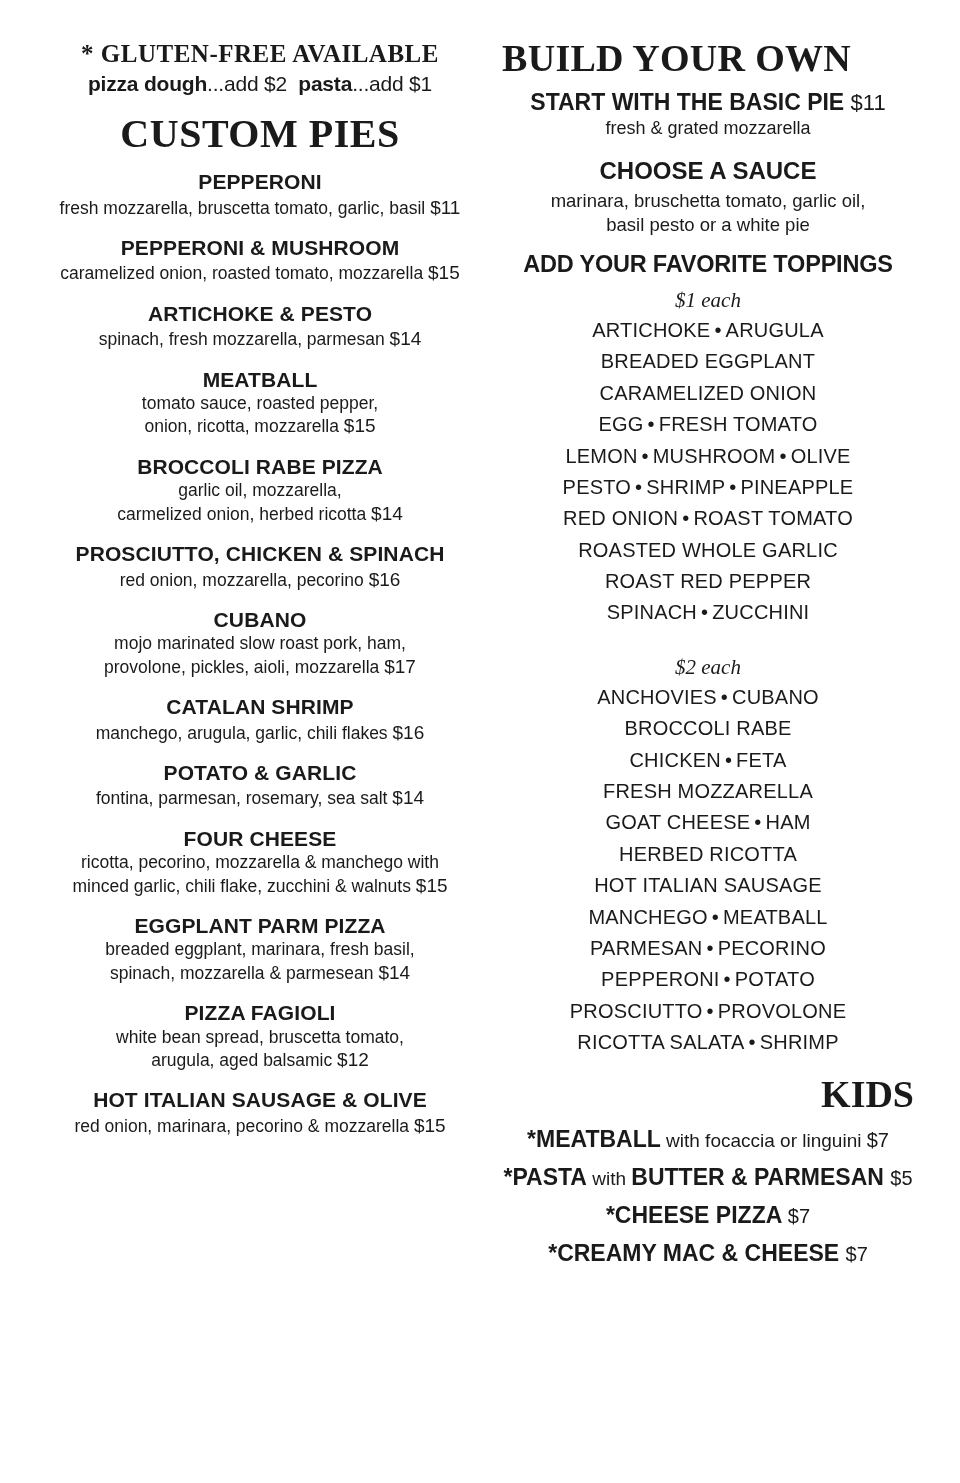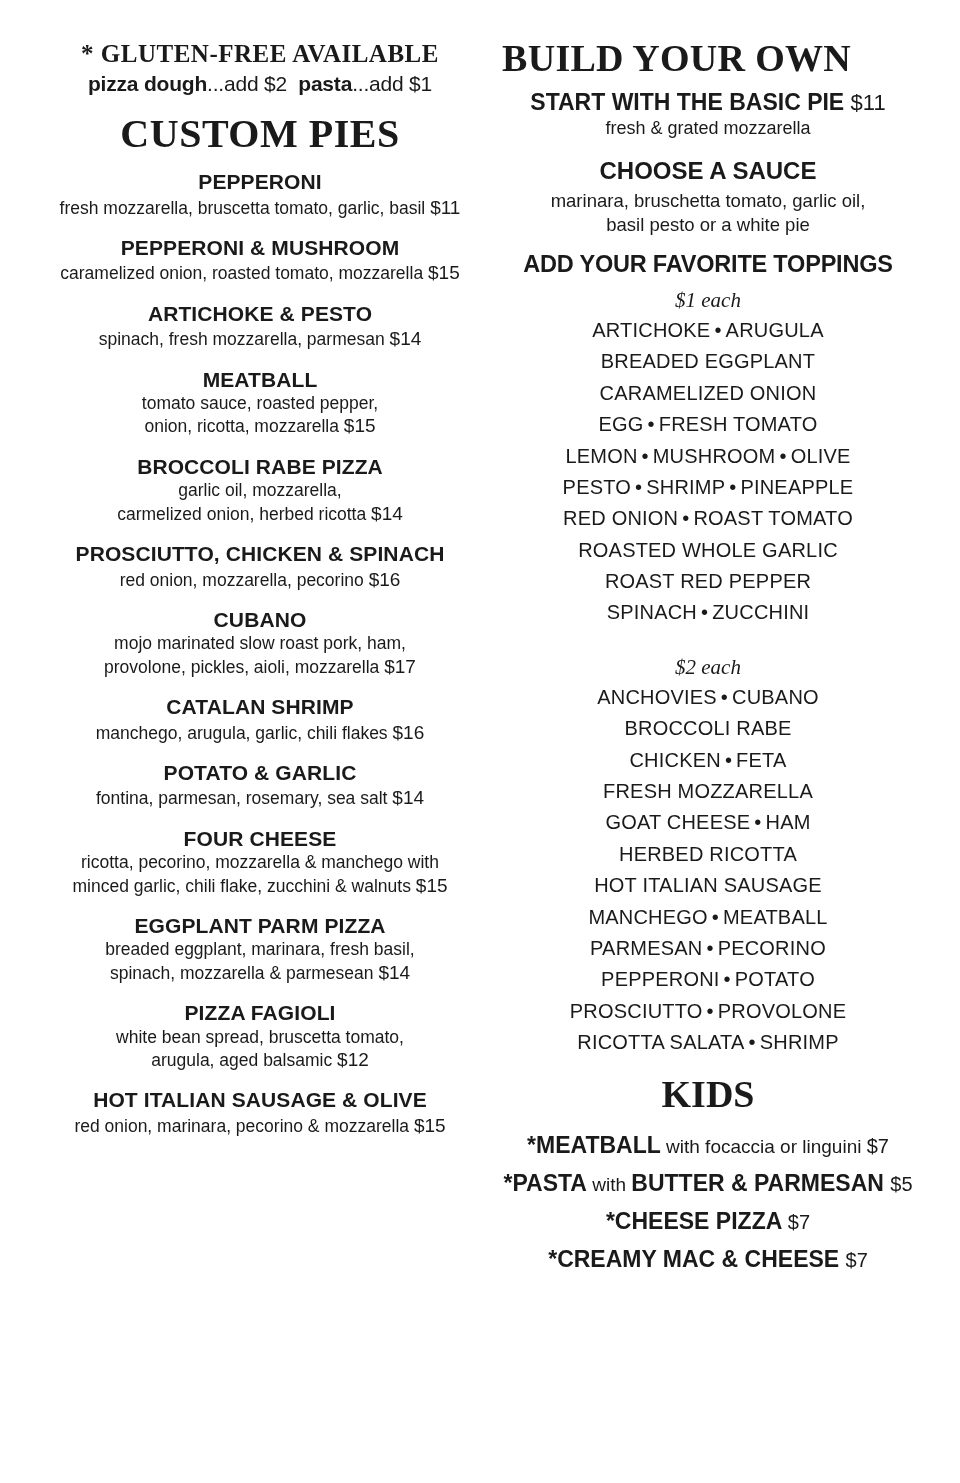--- a/index.html
+++ b/index.html
@@ -126,25 +126,25 @@
   .topping-list {
     text-align: center;
     font-size: 20px;
     line-height: 1.57;
     letter-spacing: .2px;
   }
   .topping-list .sep { padding: 0 4px; }
   .spacer-sm { height: 22px; }
 
   .kids-title {
-    text-align: center;
+    text-align: right;
     font-family: "Liberation Serif", serif;
     font-weight: 700;
     font-size: 38px;
-    margin: 16px 0 20px 0;
+    margin: 16px 0 14px 0;
     line-height: 1;
   }
   .kids-item {
     text-align: center;
     font-size: 23px;
     font-weight: 700;
     margin-bottom: 13px;
     line-height: 1.1;
   }
   .kids-item .light { font-weight: 400; font-size: 19px; }

